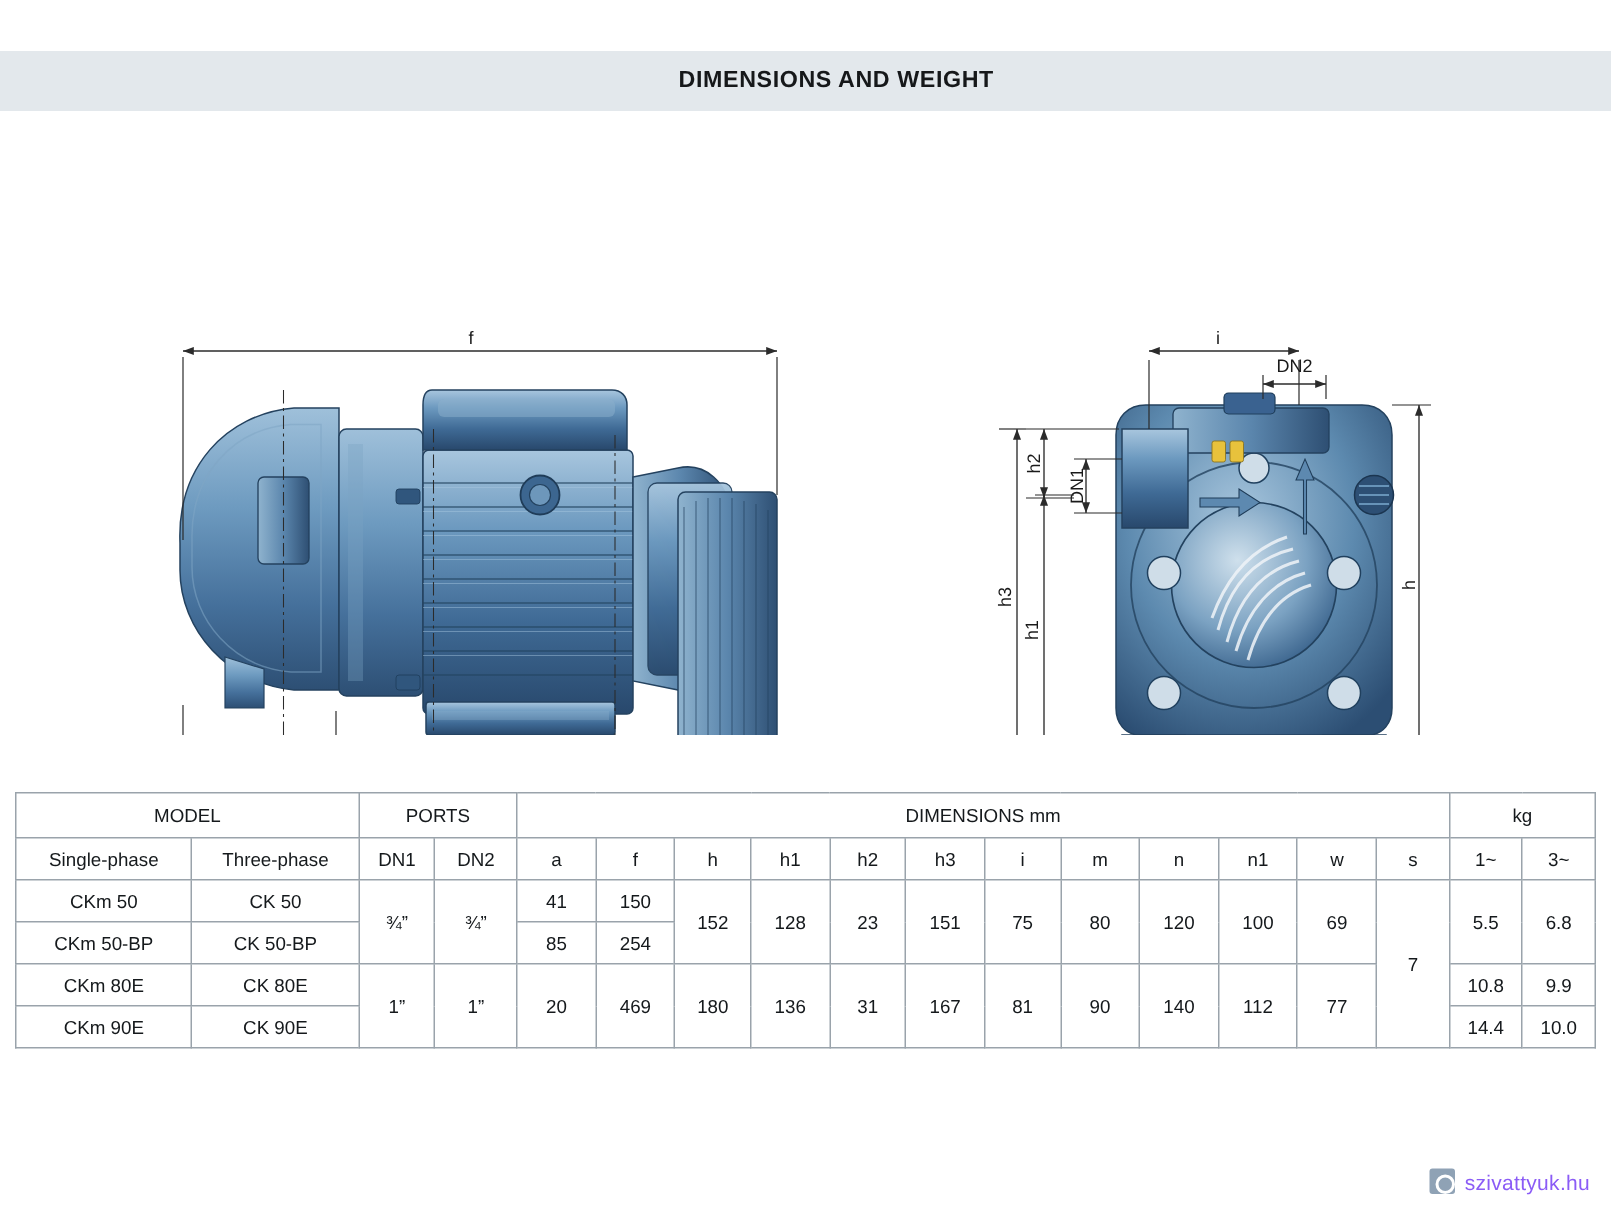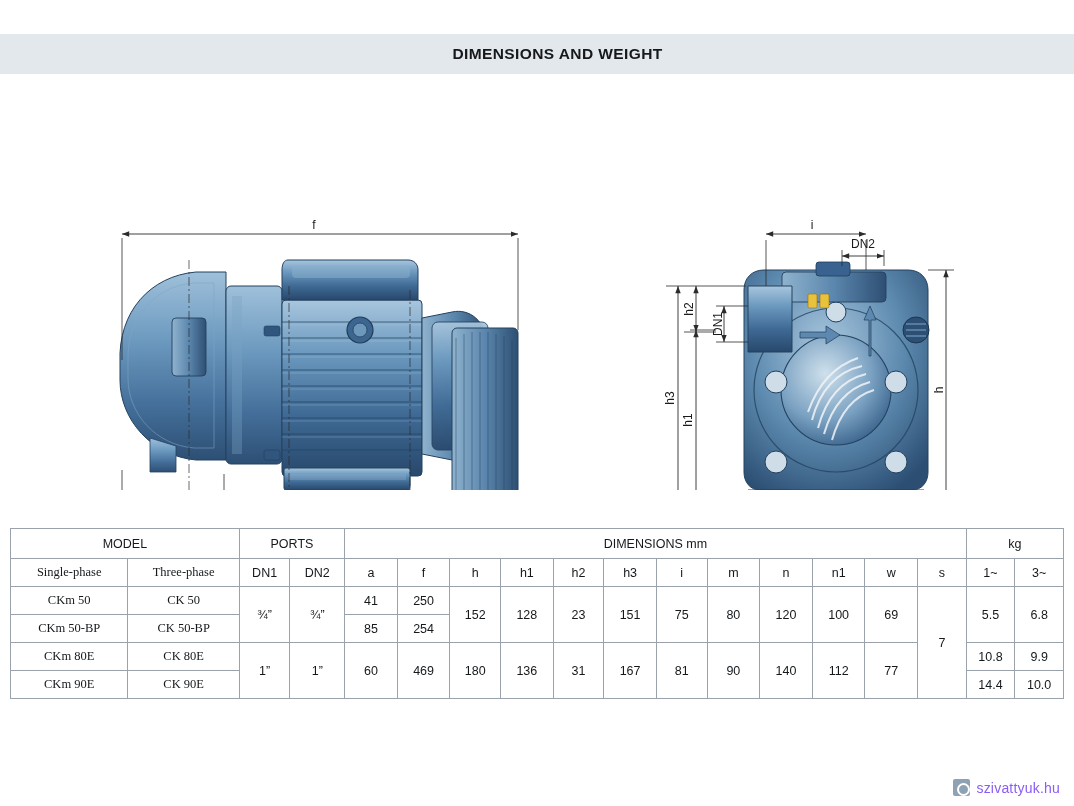--- a/index.html
+++ b/index.html
@@ -54,21 +54,21 @@
     font-size: 12.5px;
   }
   table.dims td, table.dims th {
     border: 1px solid #9aa3ab;
     text-align: center;
     padding: 0;
     height: 28px;
     font-weight: normal;
     color: #15191c;
   }
-  .lcell { text-align: left; padding-left: 8px; font-family: Liberation Serif, serif; }
+  .lcell { text-align: left; padding-left: 8px; }
   .bold { font-weight: bold; }
   .hdr-row td { font-weight: bold; }
   .sub-hdr td { font-weight: bold; }
 
   
   .footer-logo {
     position: absolute;
     right: 14px; bottom: 10px;
     display: flex;
     align-items: center;
@@ -349,21 +349,21 @@
       <td style="width:48px;">1~</td>
       <td style="width:48px;">3~</td>
     </tr>
 
     <tr>
       <td class="lcell">CKm 50</td>
       <td class="lcell">CK 50</td>
       <td class="bold" rowspan="2">¾”</td>
       <td class="bold" rowspan="2">¾”</td>
       <td>41</td>
-      <td>250</td>
+      <td>150</td>
       <td rowspan="2">152</td>
       <td rowspan="2">128</td>
       <td rowspan="2">23</td>
       <td rowspan="2">151</td>
       <td rowspan="2">75</td>
       <td rowspan="2">80</td>
       <td rowspan="2">120</td>
       <td rowspan="2">100</td>
       <td rowspan="2">69</td>
       <td rowspan="4">7</td>
@@ -376,21 +376,21 @@
       <td class="lcell">CK 50-BP</td>
       <td>85</td>
       <td>254</td>
     </tr>
 
     <tr>
       <td class="lcell">CKm 80E</td>
       <td class="lcell">CK 80E</td>
       <td class="bold" rowspan="2">1”</td>
       <td class="bold" rowspan="2">1”</td>
-      <td rowspan="2">60</td>
+      <td rowspan="2">20</td>
       <td rowspan="2">469</td>
       <td rowspan="2">180</td>
       <td rowspan="2">136</td>
       <td rowspan="2">31</td>
       <td rowspan="2">167</td>
       <td rowspan="2">81</td>
       <td rowspan="2">90</td>
       <td rowspan="2">140</td>
       <td rowspan="2">112</td>
       <td rowspan="2">77</td>

